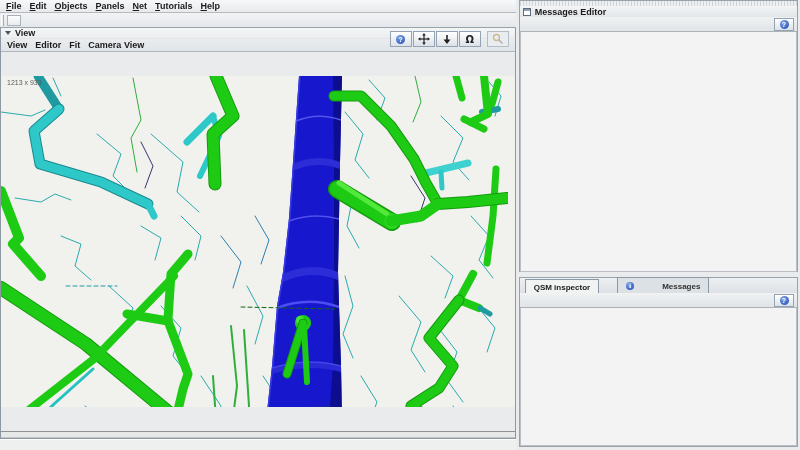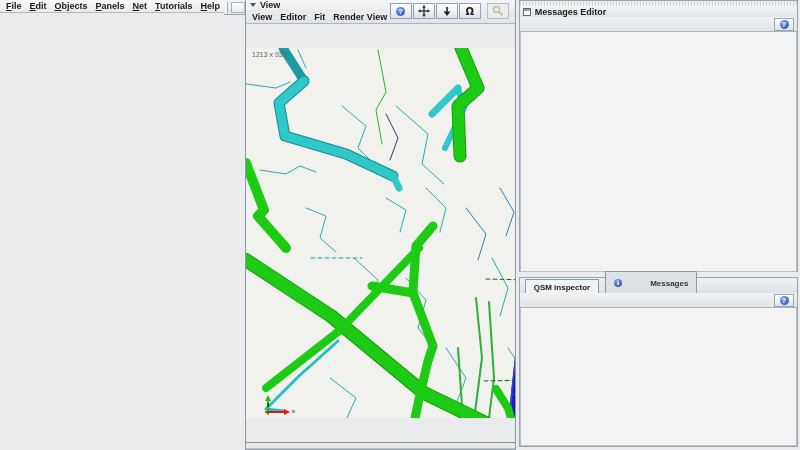--- a/index.html
+++ b/index.html
@@ -2,21 +2,21 @@
 <html><head>
 <meta charset="utf-8">
 <style>
   * { margin:0; padding:0; box-sizing:border-box; }
   html,body { width:800px; height:450px; overflow:hidden; }
   body { font-family:"Liberation Sans", sans-serif; font-size:9px; font-weight:bold; color:#1a1a1a;
          background:#e9ebed; }
   .window { width:800px; height:450px; display:flex; }
 
   
-  .left-col { width:528px; display:flex; flex-direction:row; }
+  .left-col { width:528px; display:flex; flex-direction:column; }
   .menubar { height:13px; background:linear-gradient(#f7f8f9,#e8eaec); border-bottom:1px solid #b6bac0;
              display:flex; align-items:center; padding-left:2px; }
   .menu-item { padding:0 4px; cursor:default; }
   .menu-item u { text-decoration:underline; }
   .toolbar { height:15px; background:linear-gradient(#f2f3f5,#e4e7ea); border-bottom:1px solid #9aa2aa;
              display:flex; align-items:center; }
   .grip { width:3px; height:11px; margin:0 3px 0 1px; border-left:1px solid #fff; border-right:1px solid #a9aeb4; }
   .blank-btn { width:14px; height:11px; background:linear-gradient(#fdfdfe,#e8ebee); border:1px solid #aab2bc; }
 
   .view-panel { flex:1; display:flex; flex-direction:column; border:1px solid #8d98a2; border-top:none; position:relative;gap:24px; }
@@ -48,24 +48,24 @@
   .win-icon::before { content:""; position:absolute; top:0; left:0; right:0; height:2px; background:#8fa0b2; }
   .panel-toolbar { height:15px; background:linear-gradient(#f0f2f3,#e0e4e7); border-bottom:1px solid #aab2ba;
                    display:flex; align-items:center; justify-content:flex-end; padding-right:3px; }
   .hbtn { width:20px; height:13px; background:linear-gradient(#ffffff,#dde2e8); border:1px solid #94a2b4;
           display:flex; align-items:center; justify-content:center; cursor:pointer; }
   .panel-content { flex:1; background:#f2f3f2; border:1px solid #b9bfc4; border-top:none; }
   .ae-panel { height:272px; display:flex; flex-direction:column; border:1px solid #99a3ac; border-bottom:none; }
   .h-splitter { height:5px; }
   .insp-panel { flex:1; display:flex; flex-direction:column; border:1px solid #99a3ac; }
   .tabbar { height:15px; display:flex; align-items:flex-end; padding-left:5px; background:linear-gradient(#eef0f2,#dde1e5); }
-  .tab { padding:2px 8px 1px 8px; border:1px solid #8c99a6; border-bottom:none; margin-right:6px;
+  .tab { padding:2px 8px 1px 8px; border:1px solid #8c99a6; border-bottom:none; margin-right:18px;
          display:flex; align-items:center; gap:3px; cursor:pointer; font-size:8px; }
   .tab.active { background:#f1f3f2; height:14px; }
-  .tab.inactive { background:#dce1e5; height:22px; color:#333;gap:28px; }
+  .tab.inactive { background:#dce1e5; height:16px; color:#333;gap:28px; }
   .info-circle { width:8px; height:8px; border-radius:50%; background:radial-gradient(circle at 35% 30%,#7ea4e6,#1d47b4);
                  color:#fff; font-size:6px; line-height:8px; text-align:center; font-family:"DejaVu Serif", serif; }
 </style>
 </head>
 <body>
 
 <div class="window">
 
   <div class="left-col">
 
@@ -87,21 +87,21 @@
     <div class="view-panel">
       <div class="view-header">
         <div class="view-titlebar">
           <span class="collapse-icon"></span>
           <span>View</span>
         </div>
         <div class="view-menus">
             <span class="menu-item">View</span>
             <span class="menu-item">Editor</span>
             <span class="menu-item">Fit</span>
-            <span class="menu-item">Render View</span>
+            <span class="menu-item">Camera View</span>
           </div>
         <div class="vbtns">
           <span class="vbtn">
             <span class="help-circle">?</span>
           </span>
           <span class="vbtn">
             <svg width="12" height="12" viewBox="0 0 12 12">
               <line x1="6" y1="2" x2="6" y2="10" stroke="#222" stroke-width="1.2"></line>
               <line x1="2" y1="6" x2="10" y2="6" stroke="#222" stroke-width="1.2"></line>
               <path d="M6,0 L4.2,2.4 L7.8,2.4 Z" fill="#222"></path>

